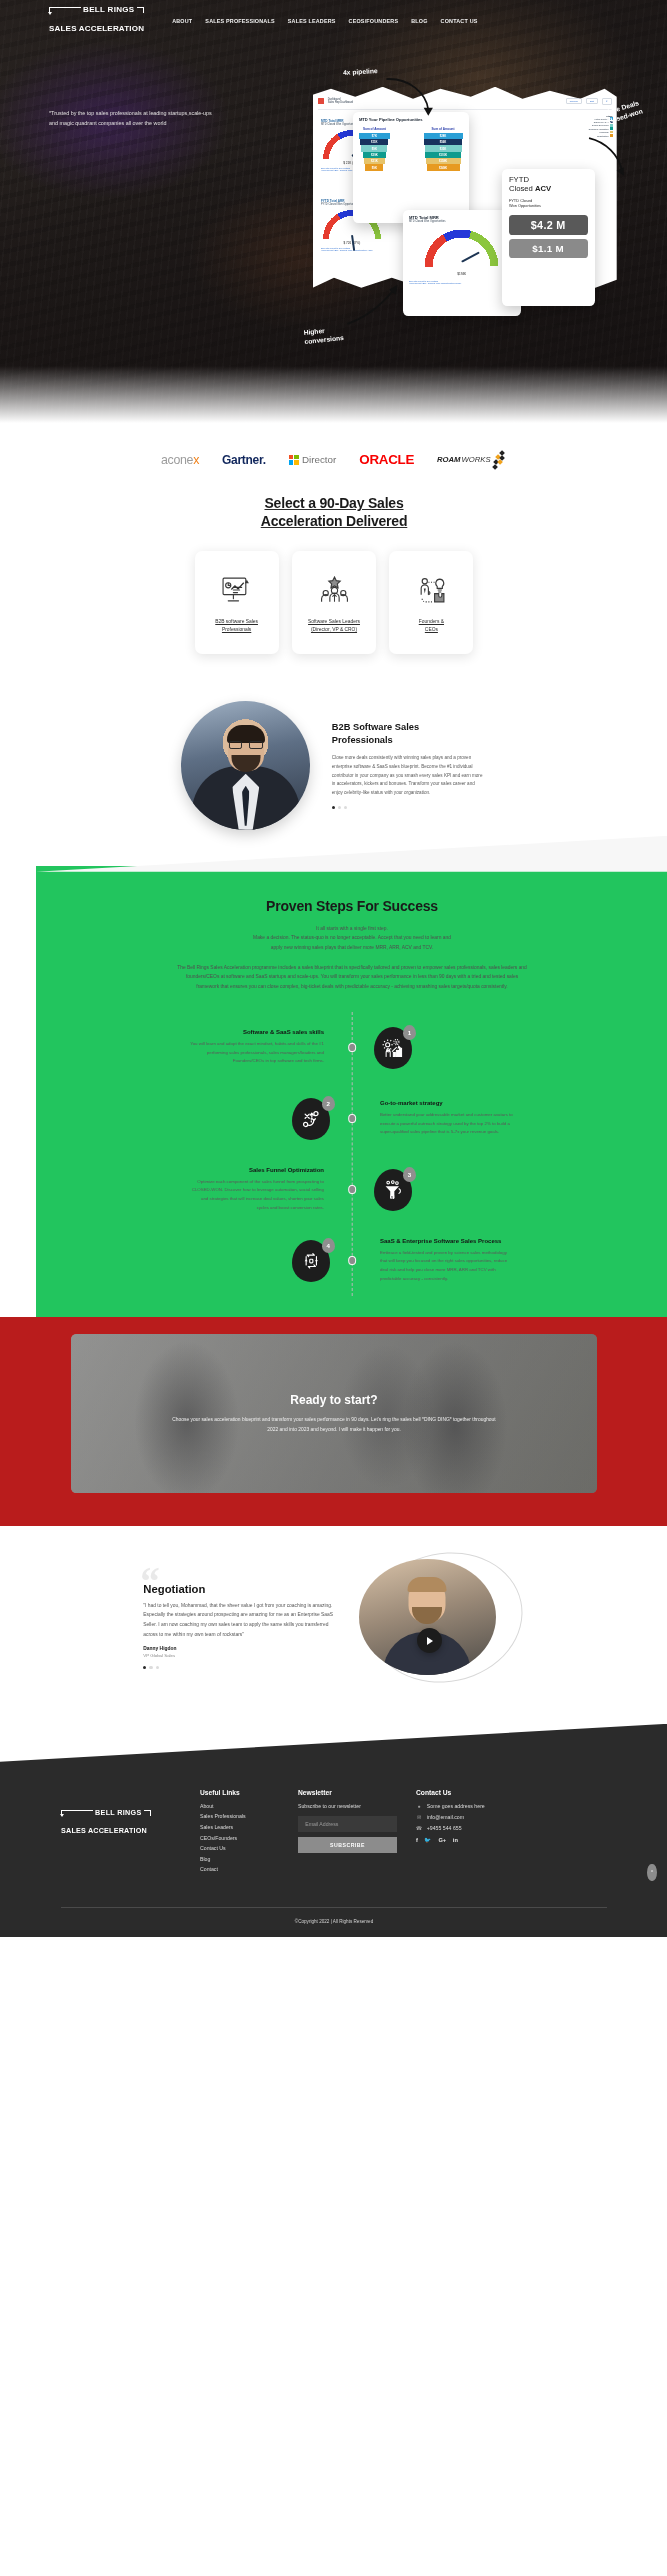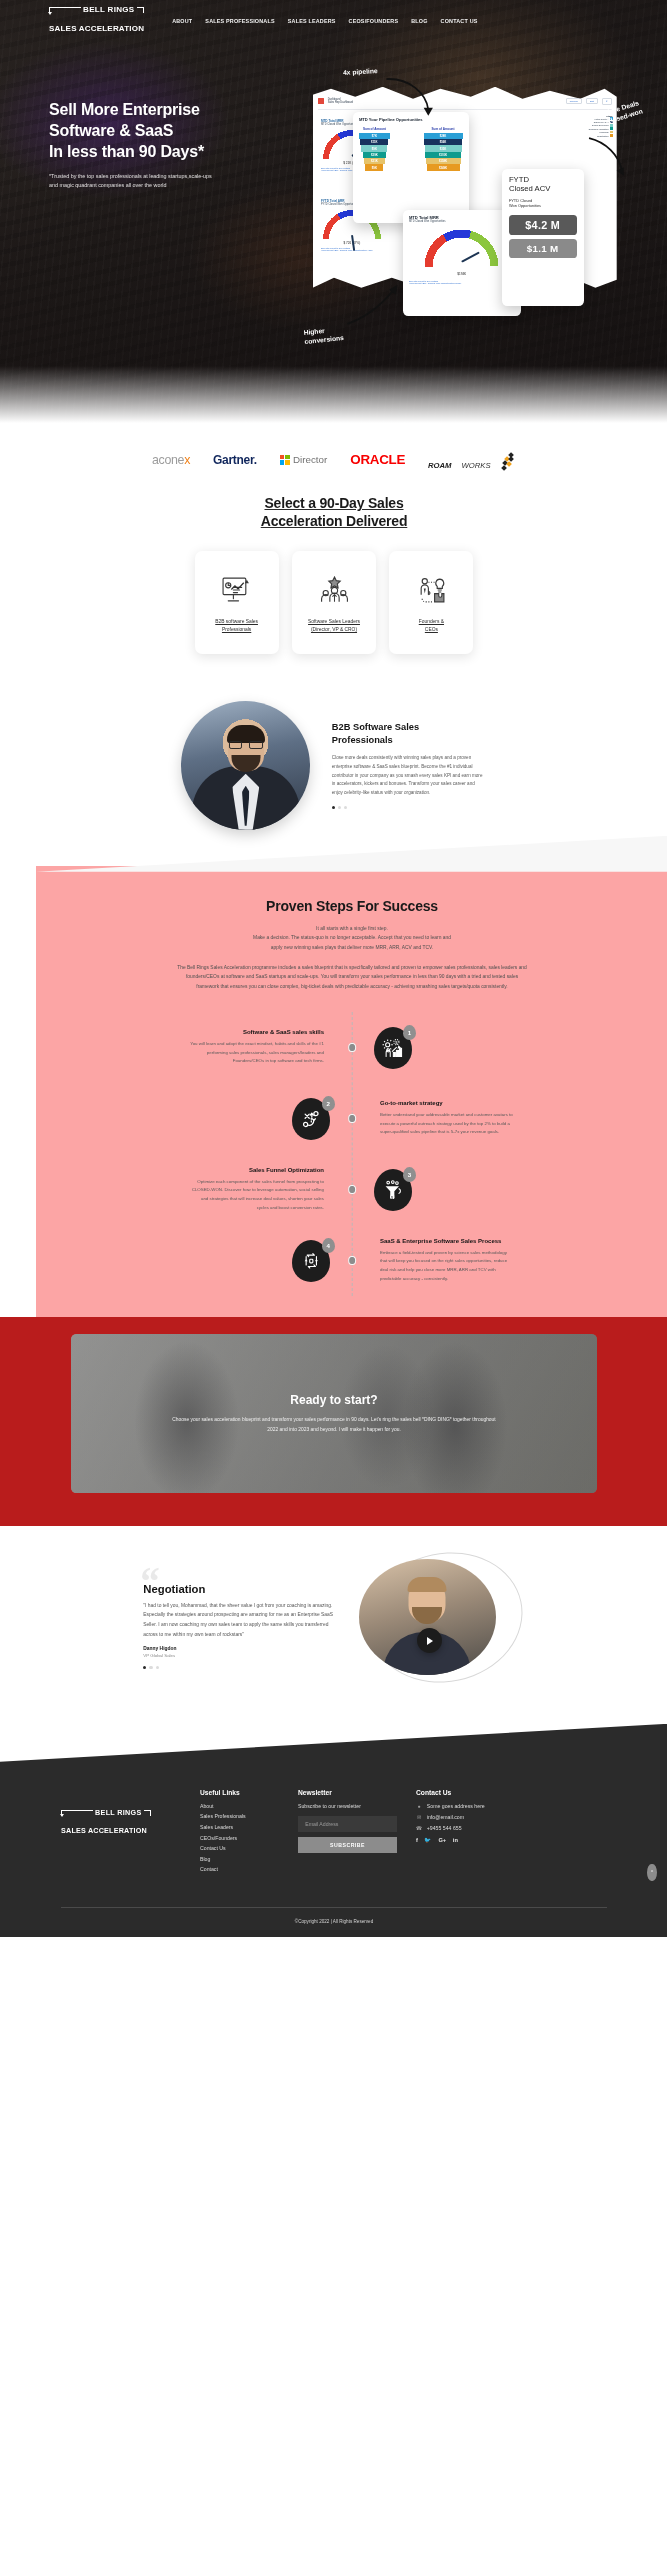--- a/index.html
+++ b/index.html
@@ -126,23 +126,23 @@
   .funnels{ display:flex; justify-content:space-between; margin-top:5.2px; }
   .funnel{ width:31px; }
   .funnel.big{ width:39px; }
   .fseg{ color:#fff; font-size:2.8px; text-align:center; padding:1.2px 0; font-weight:600;}
   .legend{ position:absolute; right:4.1px; top:27px; font-size:2.3px; color:#2b3a4a; text-align:right;}
   .legend .lh{ font-weight:700;}
   .legend div{ display:flex; justify-content:flex-end; align-items:center; gap:1.5px; margin-top:0.8px;}
   .legend i{ width:2.6px;height:2.6px;display:inline-block;}
 
   .card-mrr{ left:117px; top:152px; width:118px; height:106px; padding:5.2px 6.2px; }
-  .card-acv{ left:216px; top:111px; width:82px; height:137px; padding:7.2px 7.2px;}
+  .card-acv{ left:216px; top:111px; width:93px; height:137px; padding:7.2px 7.2px;}
   .acv-t1{ font-size:7.7px; color:#1b1b1b; font-weight:400; line-height:1.15;}
-  .acv-t1 b{ font-weight:400;}
+  .acv-t1 b{ font-weight:700;}
   .acv-t2{ font-size:3.9px; color:#2b2b2b; margin-top:4.1px; line-height:1.4;}
   .acv-chip{
     margin-top:6.2px; background:#595959; color:#fff; border-radius:3.6px;
     font-size:10.8px; font-weight:700; text-align:center; padding:4.1px 0; letter-spacing:0.3px;
   }
   .acv-chip.two{ background:#8a8a8a; font-size:9.8px; margin-top:3.6px;}
 
   .ann{ position:absolute; color:#fff; font-weight:700; z-index:30; }
   .ann-pipe{ left:57px; top:10.3px; font-size:6.7px; transform:rotate(-3deg); }
   .ann-more{ right:5.2px; top:45px; font-size:6.7px; transform:rotate(-17deg); text-align:center; line-height:1.35;}
@@ -157,21 +157,21 @@
   .logo-item{ display:flex; align-items:center; height:20.6px; }
   .lg-aconex{ font-size:12.4px; color:#9c9c9c; letter-spacing:-0.3px; font-weight:400;}
   .lg-aconex .x{ color:#f08018; }
   .lg-gartner{ font-size:12px; font-weight:800; color:#10265c; letter-spacing:-0.3px;}
   .lg-ms{ display:flex; align-items:center; gap:3.1px;}
   .ms-grid{ display:grid; grid-template-columns:4.6px 4.6px; grid-template-rows:4.6px 4.6px; gap:1px;}
   .ms-grid i:nth-child(1){background:#f25022;} .ms-grid i:nth-child(2){background:#7fba00;}
   .ms-grid i:nth-child(3){background:#00a4ef;} .ms-grid i:nth-child(4){background:#ffb900;}
   .ms-txt{ font-size:9.8px; color:#737373;}
   .lg-oracle{ font-size:13.4px; font-weight:800; color:#f80000; letter-spacing:-0.3px;}
-  .lg-roam{ display:flex; align-items:flex-end; gap:10px;}
+  .lg-roam{ display:flex; align-items:center; gap:1px;}
   .roam-a{ font-size:7.7px; font-weight:800; font-style:italic; color:#222;}
   .roam-b{ font-size:7.7px; font-style:italic; color:#333; font-weight:400;}
   .roam-dia{ position:relative; width:15.5px; height:17.5px;}
   .roam-dia i{ position:absolute; width:4.1px; height:4.1px; transform:rotate(45deg);}
 
   
   .blueprint{ background:#fff; padding:7.2px 0 29px; text-align:center;text-decoration:underline; }
   .sec-h2{
     font-size:14px; font-weight:800; color:#1a1a1a; line-height:1.28; letter-spacing:-0.2px;
   }
@@ -226,21 +226,21 @@
   .persona-photo .glasses i{ position:absolute; top:0; width:13.4px;height:8.2px;border:1px solid #2a2a2a;border-radius:2.1px;}
   .persona-photo .glasses i:first-child{left:0;} .persona-photo .glasses i:last-child{right:0;}
   .persona-text{ width:155px; }
   .persona-h{ font-size:9.3px; font-weight:800; color:#151515; line-height:1.32; }
   .persona-p{ font-size:4.6px; color:#5b5b5b; line-height:1.92; margin-top:8.2px; }
   .dots{ display:flex; gap:3.1px; margin-top:8.2px; }
   .dots i{ width:3.1px;height:3.1px;border-radius:50%;background:#dcdcdc; display:block;}
   .dots i.on{ background:#2a2a2a; }
 
   
-  .steps-wrap{ background:#fca5a5; padding:32px 0 20.6px; position:relative;margin-left:36px;}
+  .steps-wrap{ background:#22c55e; padding:32px 0 20.6px; position:relative;margin-left:36px;}
   .steps-wrap::before{
     content:""; position:absolute; left:0; right:0; top:-30px; height:36px; background:#f7f7f7;
     clip-path:polygon(0 100%, 100% 0, 100% 100%);
   }
   .steps-head{ text-align:center; }
   .steps-lead{ font-size:4.9px; color:#4f4f4f; line-height:1.95; margin-top:8.2px; }
   .steps-body{ font-size:4.9px; color:#4f4f4f; line-height:1.95; margin:10.3px auto 0; width:355px;}
   .timeline{ position:relative; width:515px; margin:20.6px auto 0; }
   .tl-line{ position:absolute; left:50%; top:0; bottom:0; width:0.5px; border-left:0.5px dashed #b9b9b9; transform:translateX(-0.3px);}
   .tl-row{ display:flex; align-items:center; position:relative; min-height:71px; }
@@ -378,25 +378,20 @@
         <a href="#">SALES PROFESSIONALS</a>
         <a href="#">SALES LEADERS</a>
         <a href="#">CEOS/FOUNDERS</a>
         <a href="#">BLOG</a>
         <a href="#">CONTACT US</a>
       </div>
     </nav>
 
     <div class="hero-inner">
       <div class="hero-left">
-        <h1 class="hero-h1">
-          <span>Sell More Enterprise</span><br>
-          <span>Software &amp; SaaS</span><br>
-          <span>In less than 90 Days*</span>
-        </h1>
         <p class="hero-sub">*Trusted by the top sales professionals at leading startups,scale-ups and magic quadrant companies all over the world</p>
       </div>
 
       <div class="collage">
 
         <div class="ann ann-pipe">4x pipeline</div>
         <div class="ann ann-more">
           <span>More Deals</span><br>
           <span>Closed-won</span>
         </div>

